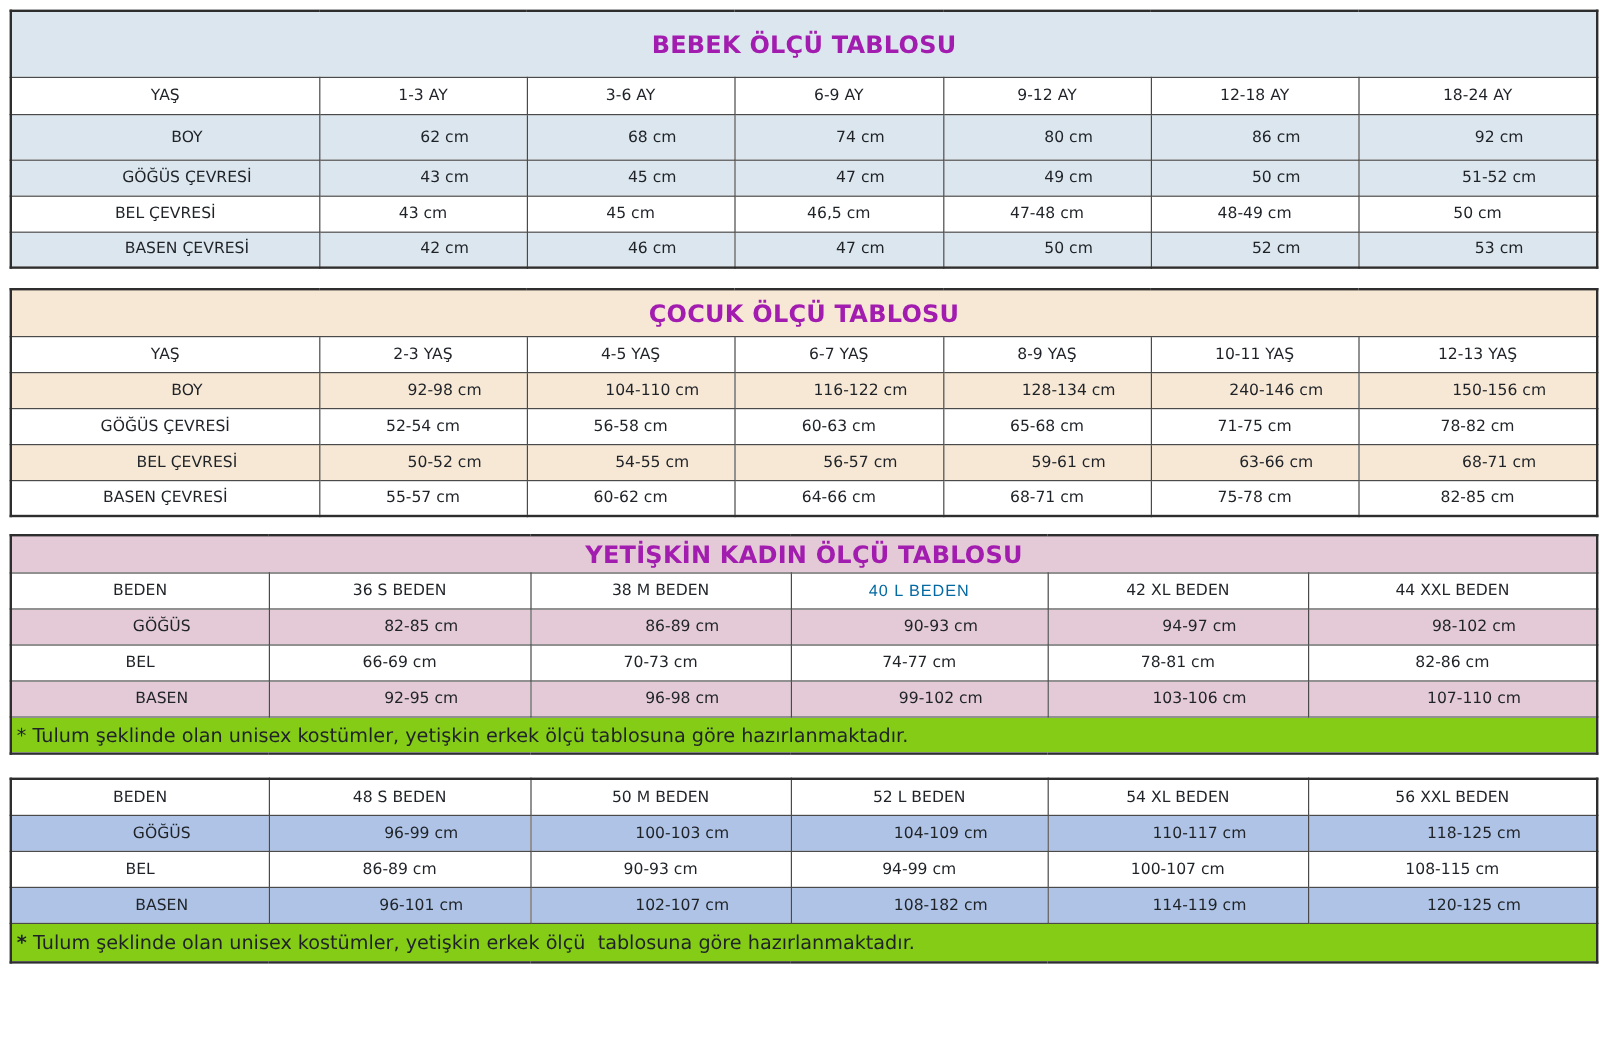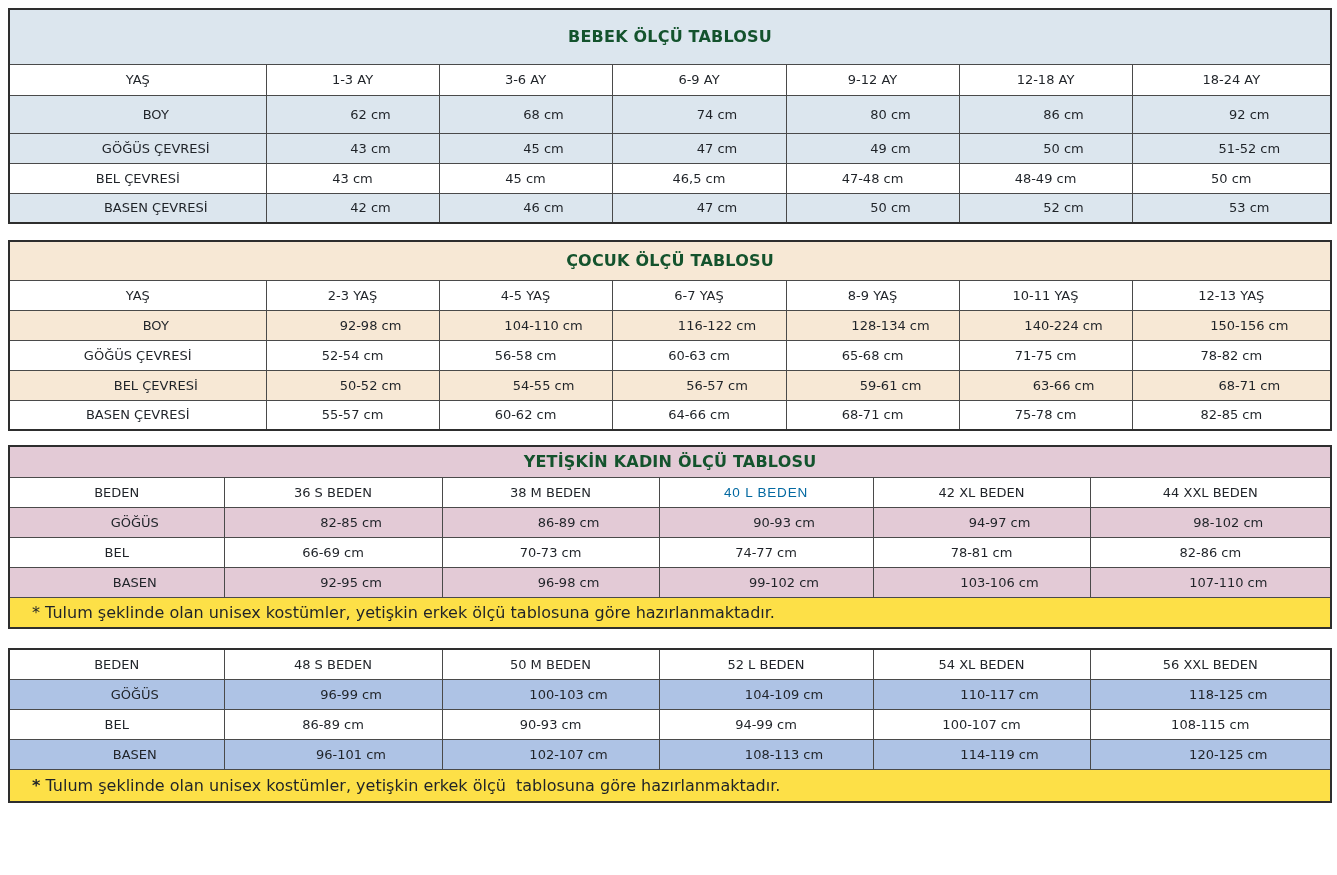--- a/index.html
+++ b/index.html
@@ -26,32 +26,32 @@
     text-align: center;
     vertical-align: middle;
     font-size: 13px;
     padding: 0 4px;
     overflow: hidden;
     white-space: nowrap;
   }
   .size-table td.title-cell {
     background: var(--accent);
     font-weight: bold;
-    font-size: 16px;
-    color: #14532d;
+    font-size: 20px;
+    color: #a21caf;
     letter-spacing: 0.2px;
   }
   .size-table tr.shaded td { background: var(--accent); padding-left: 40px; }
   .size-table td.label-cell { }
   .size-table td.footnote-cell {
     text-align: left;
     font-size: 16px;
-    padding: 3px 22px;
+    padding: 3px 4px;
     white-space: pre-wrap;
-    background: #fde047;
+    background: #84cc16;
   }
   .size-table td.alt-font {
     font-family: "Liberation Sans", sans-serif;
     color: #0369a1;
     font-size: 13.5px;
     letter-spacing: 0.8px;
   }
   
   .t-bebek .title-row   { height: 55px; }
   .t-bebek .data-row    { height: 30px; }
@@ -159,21 +159,21 @@
           <td class="header-value">8-9 YAŞ</td>
           <td class="header-value">10-11 YAŞ</td>
           <td class="header-value">12-13 YAŞ</td>
         </tr>
         <tr class="data-row shaded">
           <td class="label-cell">BOY</td>
           <td class="value-cell">92-98 cm</td>
           <td class="value-cell">104-110 cm</td>
           <td class="value-cell">116-122 cm</td>
           <td class="value-cell">128-134 cm</td>
-          <td class="value-cell">140-224 cm</td>
+          <td class="value-cell">240-146 cm</td>
           <td class="value-cell">150-156 cm</td>
         </tr>
         <tr class="data-row">
           <td class="label-cell">GÖĞÜS ÇEVRESİ</td>
           <td class="value-cell">52-54 cm</td>
           <td class="value-cell">56-58 cm</td>
           <td class="value-cell">60-63 cm</td>
           <td class="value-cell">65-68 cm</td>
           <td class="value-cell">71-75 cm</td>
           <td class="value-cell">78-82 cm</td>
@@ -279,21 +279,21 @@
           <td class="value-cell">86-89 cm</td>
           <td class="value-cell">90-93 cm</td>
           <td class="value-cell">94-99 cm</td>
           <td class="value-cell">100-107 cm</td>
           <td class="value-cell">108-115 cm</td>
         </tr>
         <tr class="data-row shaded">
           <td class="label-cell">BASEN</td>
           <td class="value-cell">96-101 cm</td>
           <td class="value-cell">102-107 cm</td>
-          <td class="value-cell">108-113 cm</td>
+          <td class="value-cell">108-182 cm</td>
           <td class="value-cell">114-119 cm</td>
           <td class="value-cell">120-125 cm</td>
         </tr>
         <tr class="footnote-row">
           <td class="footnote-cell" colspan="6"><b class="footnote-star">*</b><span class="footnote-text"> Tulum şeklinde olan unisex kostümler, yetişkin erkek ölçü  tablosuna göre hazırlanmaktadır.</span></td>
         </tr>
       </tbody>
     </table>
   </div>
 

